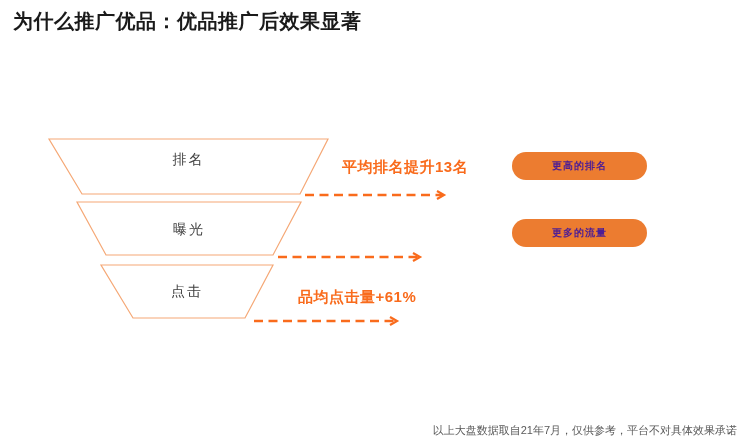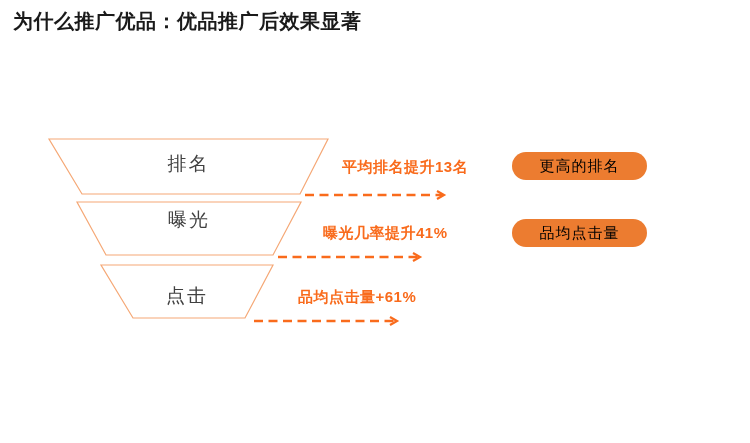--- a/index.html
+++ b/index.html
@@ -23,34 +23,34 @@
     position:absolute;left:13px;top:8px;
     font-size:20px;font-weight:bold;color:var(--title-black);
     white-space:nowrap;letter-spacing:0.5px;
   }
   .funnel-svg{position:absolute;left:0;top:0;}
   .funnel-shape{fill:#ffffff;stroke:var(--funnel-border);stroke-width:1.2;}
   .dash-arrow{stroke:var(--highlight-orange);stroke-width:2.7;stroke-dasharray:9 5.5;fill:none;}
   .arrowhead-path{stroke:var(--highlight-orange);stroke-width:2.2;fill:none;}
   .funnel-label{
     position:absolute;text-align:center;
-    font-size:19px;color:var(--label-gray);
+    font-size:14px;color:var(--label-gray);
     letter-spacing:2px;white-space:nowrap;
   }
   .metric{
     position:absolute;font-size:15px;font-weight:bold;
     color:var(--highlight-orange);white-space:nowrap;letter-spacing:0.5px;
   }
   .pill{
     position:absolute;left:512px;width:135px;height:28px;
     background:var(--pill-orange);border-radius:14px;
     display:flex;align-items:center;justify-content:center;
   }
   .pill span{
-    color:#000000;font-size:15px;font-weight:normal;
+    color:#4c1d95;font-size:10px;font-weight:bold;
     letter-spacing:1px;white-space:nowrap;
   }
   .footer{
     position:absolute;top:423px;right:13px;
     font-size:11px;color:var(--footer-gray);white-space:nowrap;
   }
 </style>
 </head>
 <body>
 
@@ -68,28 +68,28 @@
     <polygon class="funnel-shape" points="49,139 328,139 300,194 82,194"></polygon>
     <polygon class="funnel-shape" points="77,202 301,202 273,255 106,255"></polygon>
     <polygon class="funnel-shape" points="101,265 273,265 245,318 133,318"></polygon>
 
     <line class="dash-arrow" x1="305" y1="195" x2="443" y2="195" marker-end="url(#arrowhead)"></line>
     <line class="dash-arrow" x1="278" y1="257" x2="419" y2="257" marker-end="url(#arrowhead)"></line>
     <line class="dash-arrow" x1="254" y1="321" x2="396" y2="321" marker-end="url(#arrowhead)"></line>
   </svg>
 
   <div class="funnel-label" style="left:49px;top:151px;width:279px">排名</div>
-  <div class="funnel-label" style="left:77px;top:207px;width:224px">曝光</div>
+  <div class="funnel-label" style="left:77px;top:221px;width:224px">曝光</div>
   <div class="funnel-label" style="left:101px;top:283px;width:172px">点击</div>
 
   <div class="metric" style="left:342px;top:158px">平均排名提升13名</div>
-  <div class="metric" style="left:323px;top:224px">曝光几率提升41%</div>
   <div class="metric" style="left:298px;top:288px">品均点击量+61%</div>
 
   <div class="pill" style="top:152px">
     <span>更高的排名</span>
   </div>
   <div class="pill" style="top:219px">
-    <span>品均点击量</span>
+    <span>更多的流量</span>
   </div>
 
+  <div class="footer">以上大盘数据取自21年7月，仅供参考，平台不对具体效果承诺</div>
 
 </div>
 
 </body></html>

